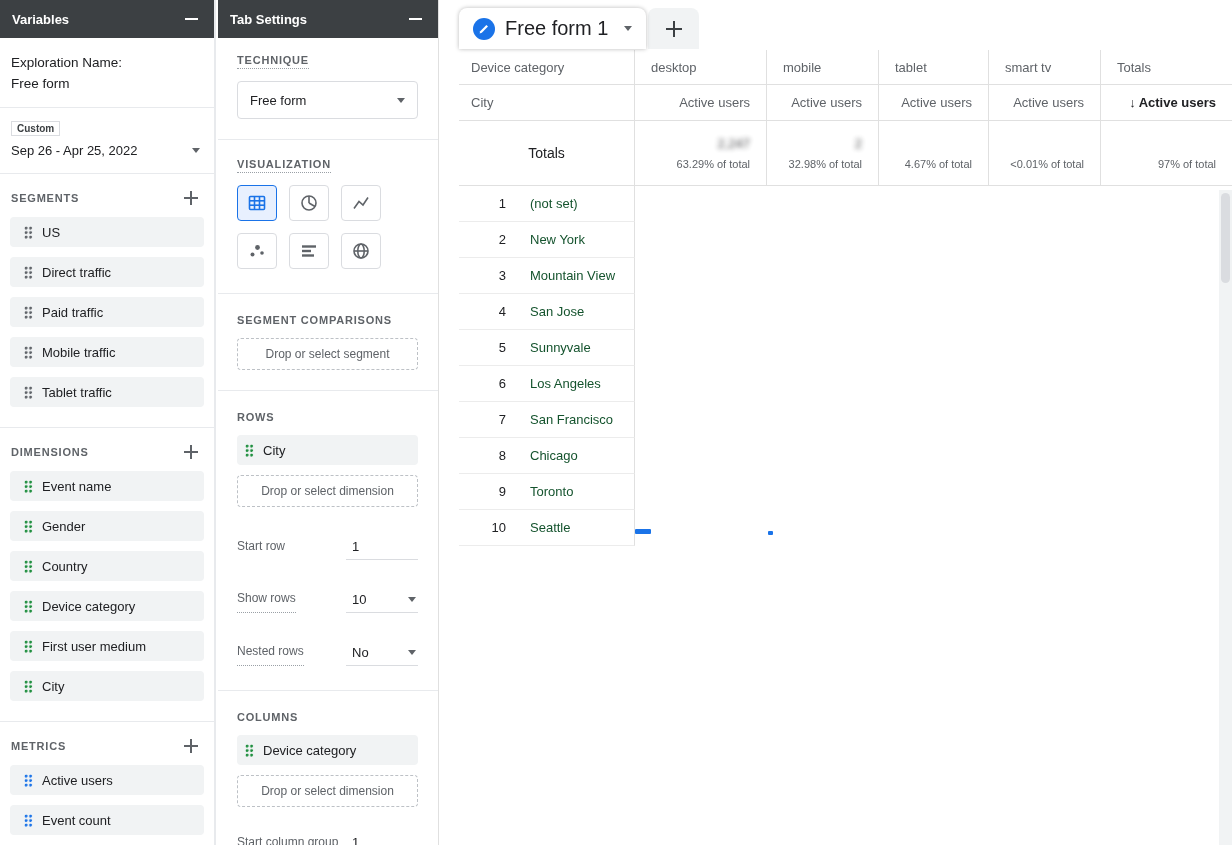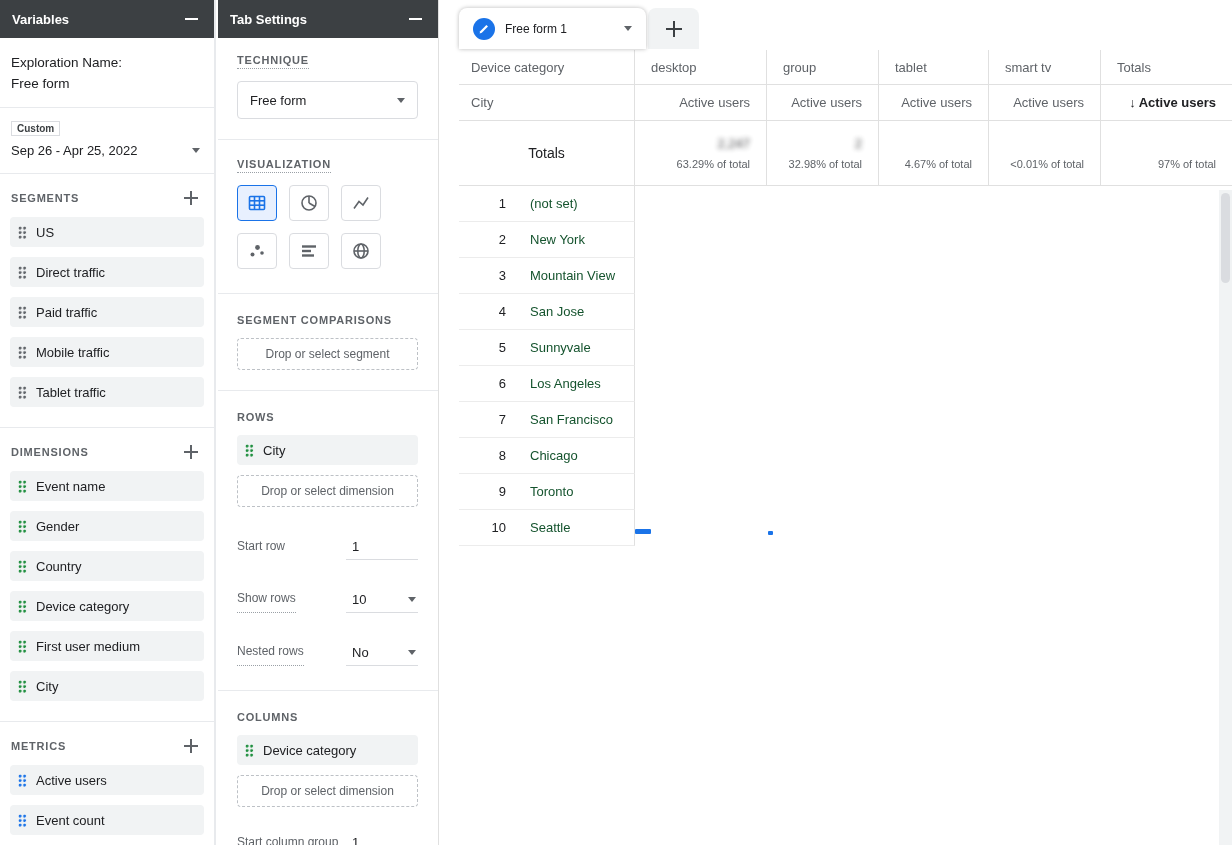--- a/index.html
+++ b/index.html
@@ -24,21 +24,21 @@
   .section-label { font-size: 11px; font-weight: 700; color: #5f6368; letter-spacing: .8px; }
   .plus { position: relative; width: 14px; height: 14px; cursor: pointer; }
   .plus::before, .plus::after { content: ""; position: absolute; background: #5f6368; }
   .plus::before { left: 6px; top: 0; width: 2px; height: 14px; }
   .plus::after  { left: 0; top: 6px; width: 14px; height: 2px; }
   .caret { width: 0; height: 0; border-left: 4px solid transparent; border-right: 4px solid transparent; border-top: 5px solid #5f6368; }
 
   .chip-list { padding: 2px 10px 10px; }
   .chip {
     height: 30px; background: #f1f3f4; border-radius: 4px;
-    display: flex; align-items: center; padding: 0 8px; margin-bottom: 10px;
+    display: flex; align-items: center; padding: 0 14px; margin-bottom: 10px;
     font-size: 13px; color: #202124; cursor: grab;
   }
   .drag-dots {
     width: 9px; height: 13px; margin-right: 9px; flex: none;
     background-image: radial-gradient(circle at 2px 2px, currentColor 1.2px, transparent 1.7px);
     background-size: 4.5px 4.5px;
   }
   .seg .drag-dots { color: #5f6368; }
   .dim .drag-dots { color: #1e8e3e; }
   .met .drag-dots { color: #1a73e8; }
@@ -91,21 +91,21 @@
   .tabstrip { position: absolute; left: 19px; top: 8px; height: 41px; display: flex; }
   .tab-selected {
     width: 187px; background: #fff; border-radius: 8px 8px 0 0;
     box-shadow: 0 0 4px rgba(0,0,0,.28);
     display: flex; align-items: center; padding: 0 14px; cursor: pointer; z-index: 2;
   }
   .edit-circle {
     width: 22px; height: 22px; border-radius: 50%; background: #1a73e8;
     display: flex; align-items: center; justify-content: center; flex: none;
   }
-  .tab-label { font-size: 12px; font-weight: 500; color: #202124; margin-left: 10px; white-space: nowrap; }
+  .tab-label { font-size: 20px; font-weight: 500; color: #202124; margin-left: 10px; white-space: nowrap; }
   .tab-caret { margin-left: auto; cursor: pointer; }
   .tab-plus {
     width: 51px; margin-left: 2px; background: #f1f3f4; border-radius: 8px 8px 0 0;
     display: flex; align-items: center; justify-content: center; cursor: pointer;
   }
   .plus-lg { position: relative; width: 16px; height: 16px; }
   .plus-lg::before, .plus-lg::after { content: ""; position: absolute; background: #3c4043; }
   .plus-lg::before { left: 7px; top: 0; width: 2px; height: 16px; }
   .plus-lg::after  { left: 0; top: 7px; width: 16px; height: 2px; }
 
@@ -373,21 +373,21 @@
     <div class="tab-plus">
       <span class="plus-lg"></span>
     </div>
   </div>
 
   <div class="ga-table">
 
     <div class="t-row hdr1">
       <div class="cell c0 v-sep pad-l12">Device category</div>
       <div class="cell c1 v-sep pad-l16">desktop</div>
-      <div class="cell c2 v-sep pad-l16">group</div>
+      <div class="cell c2 v-sep pad-l16">mobile</div>
       <div class="cell c3 v-sep pad-l16">tablet</div>
       <div class="cell c4 v-sep pad-l16">smart tv</div>
       <div class="cell c5 pad-l16">Totals</div>
     </div>
 
     <div class="t-row hdr2">
       <div class="cell c0 v-sep pad-l12">City</div>
       <div class="cell c1 v-sep num">Active users</div>
       <div class="cell c2 v-sep num">Active users</div>
       <div class="cell c3 v-sep num">Active users</div>

